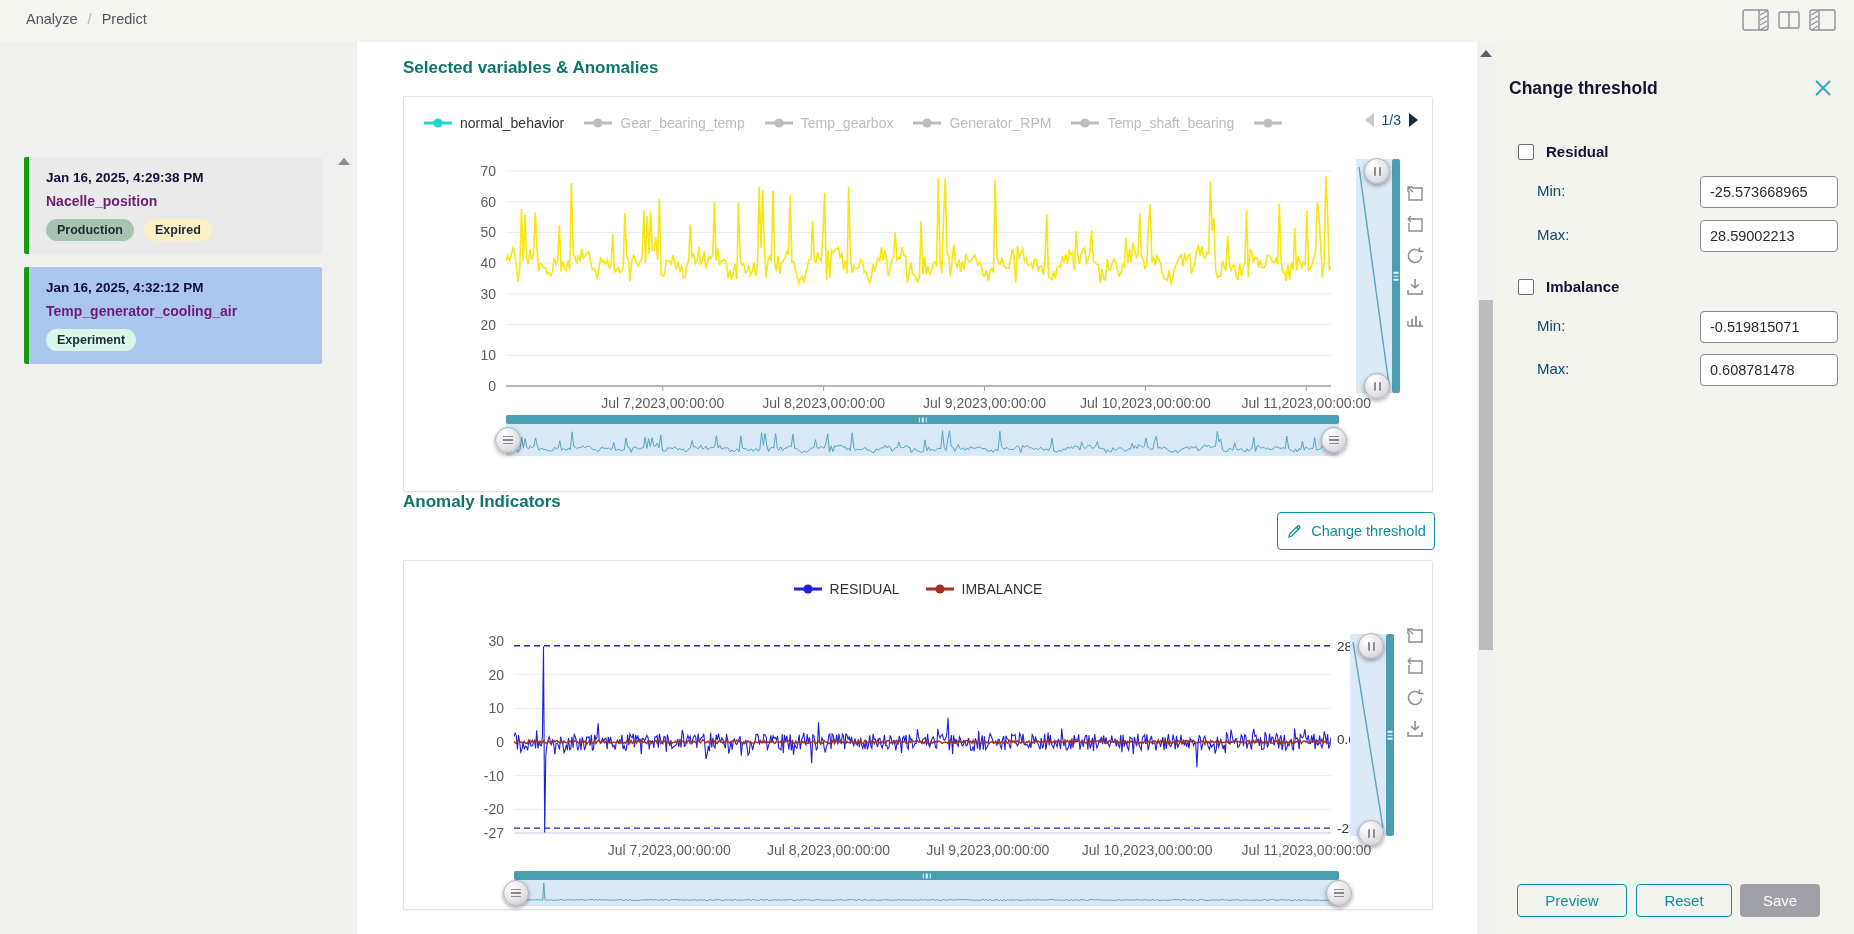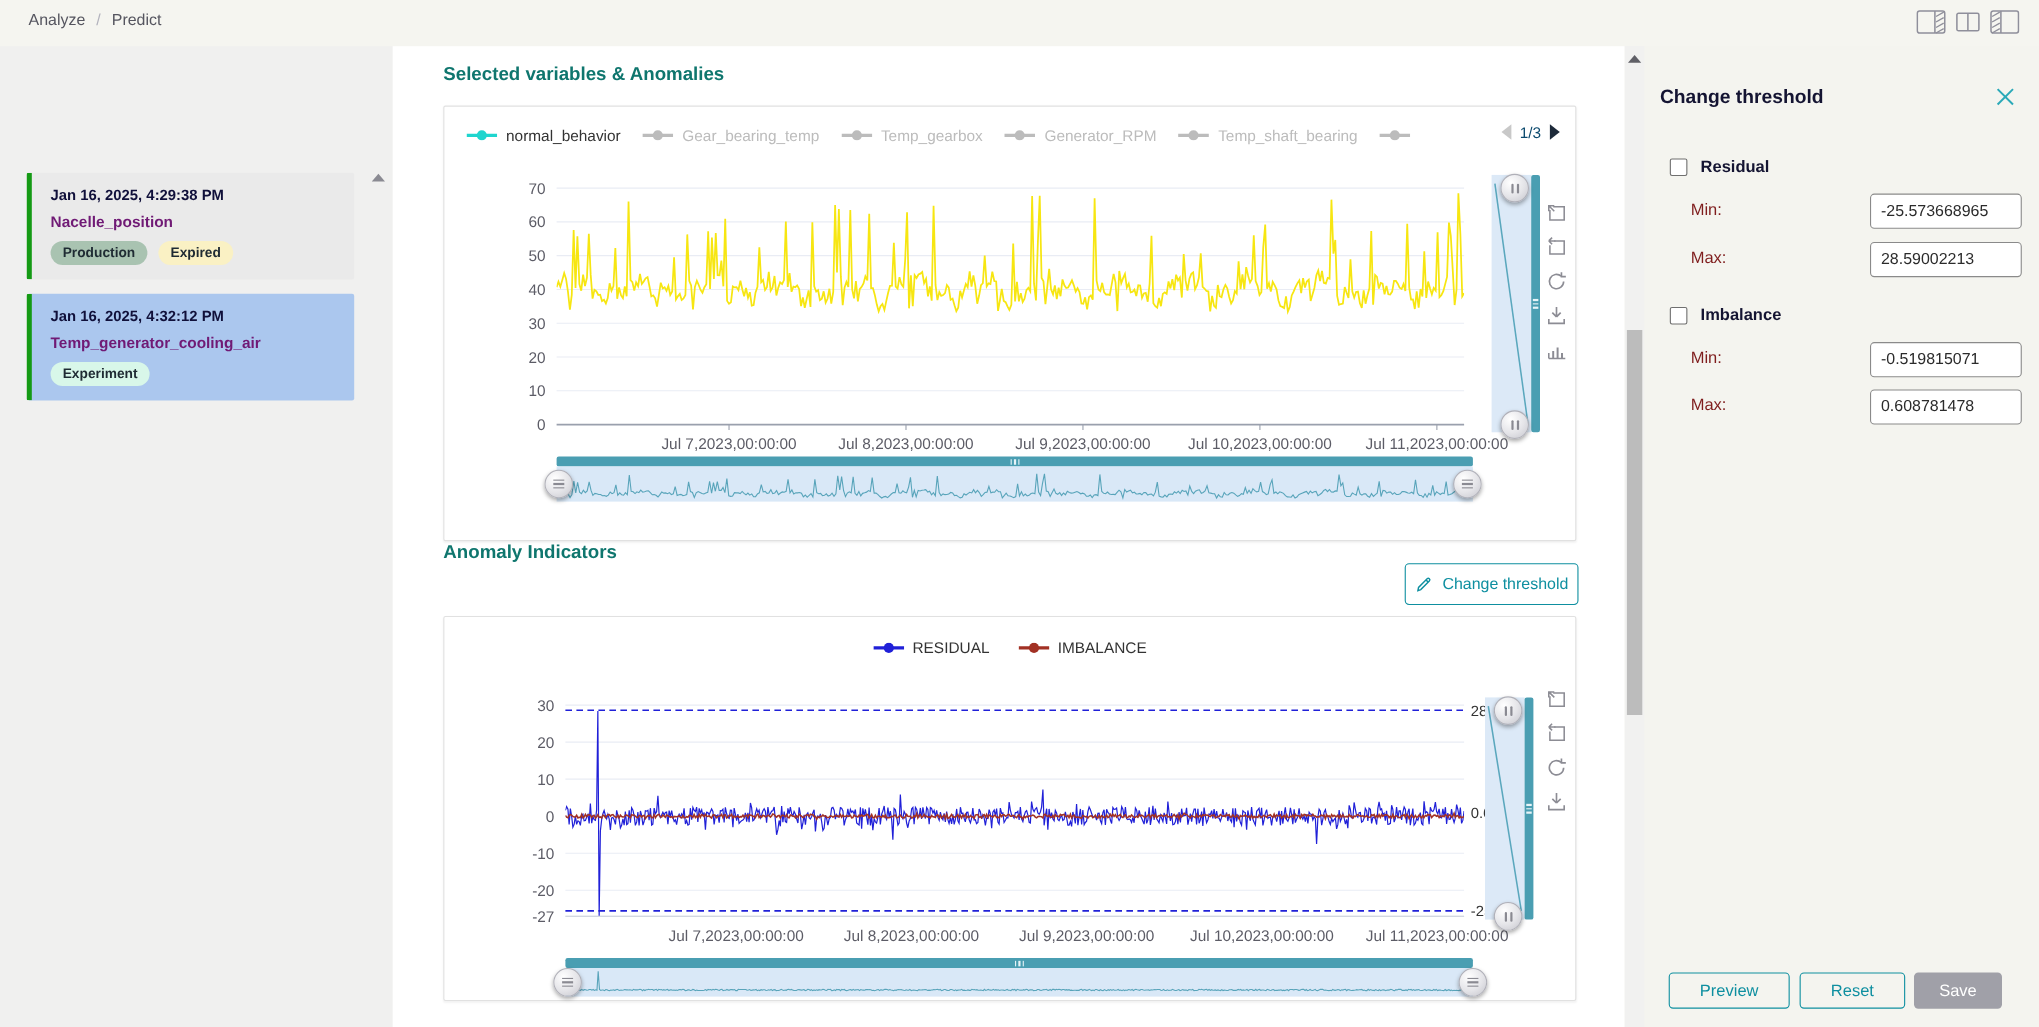--- a/index.html
+++ b/index.html
@@ -79,21 +79,21 @@
   #scrollbar{position:absolute;left:1477px;top:42px;width:18px;height:892px;background:#f1f1f0;}
   #scroll-up{position:absolute;left:3px;top:8px;width:0;height:0;border-left:6px solid transparent;border-right:6px solid transparent;border-bottom:7px solid #5f5f66;cursor:pointer;}
   #scroll-thumb{position:absolute;left:2px;top:258px;width:14px;height:350px;background:#bcbcbc;cursor:grab;}
 
   
   #panel{position:absolute;left:1495px;top:42px;width:359px;height:892px;background:#f4f4ef;}
   #panel-title{position:absolute;left:14px;top:36px;font-size:17.5px;font-weight:bold;color:#141432;}
   #panel-close{position:absolute;left:318px;top:36px;width:20px;height:20px;cursor:pointer;}
   .cb{position:absolute;width:16px;height:16px;background:#fff;border:1.2px solid #6f6f6f;border-radius:2px;box-sizing:border-box;cursor:pointer;}
   .grp-label{position:absolute;font-size:15px;font-weight:bold;color:#141432;}
-  .mm-label{position:absolute;font-size:15px;color:#7f1d1d;}
+  .mm-label{position:absolute;font-size:15px;color:#0c4a6e;}
   .mm-input{position:absolute;width:138px;height:32px;border:1px solid #8a8a8a;border-radius:4px;background:#fff;padding:0 9px;font-size:14.5px;color:#2b2b2b;font-family:"Liberation Sans",sans-serif;white-space:nowrap;overflow:hidden;box-sizing:border-box;outline:none;}
   .btn{position:absolute;top:842px;height:33px;border-radius:4px;font-size:15px;font-family:"Liberation Sans",sans-serif;cursor:pointer;box-sizing:border-box;}
   .btn-outline{border:1.5px solid #0e8fa0;color:#0e8fa0;background:transparent;}
   #btn-preview{left:22px;width:110px;}
   #btn-reset{left:141px;width:96px;}
   #btn-save{left:245px;width:80px;border:none;background:#a0a0a8;color:#fff;}
 </style>
 </head>
 <body>
 

